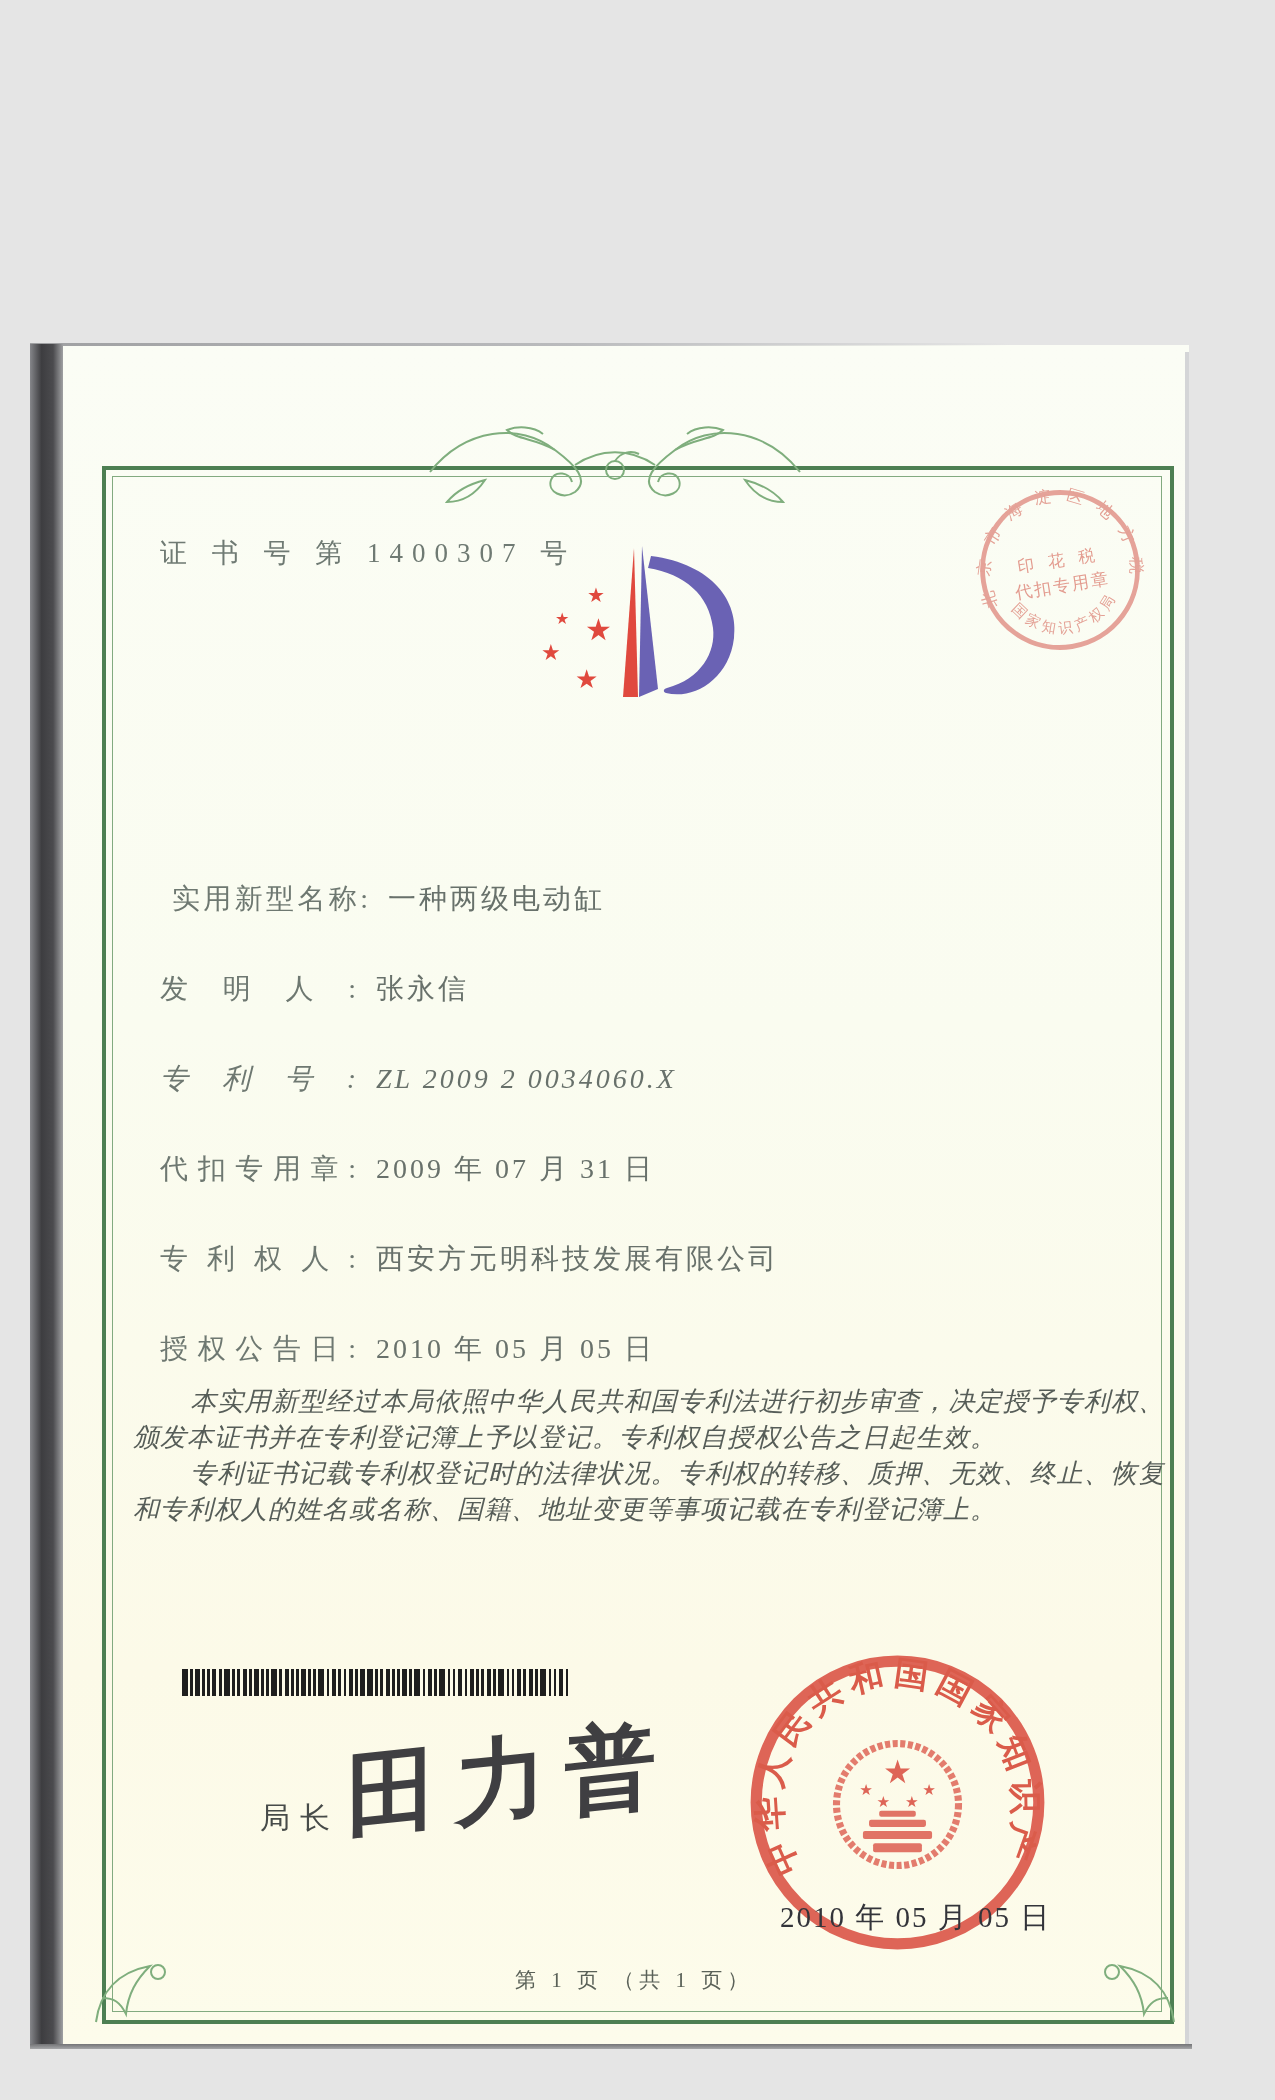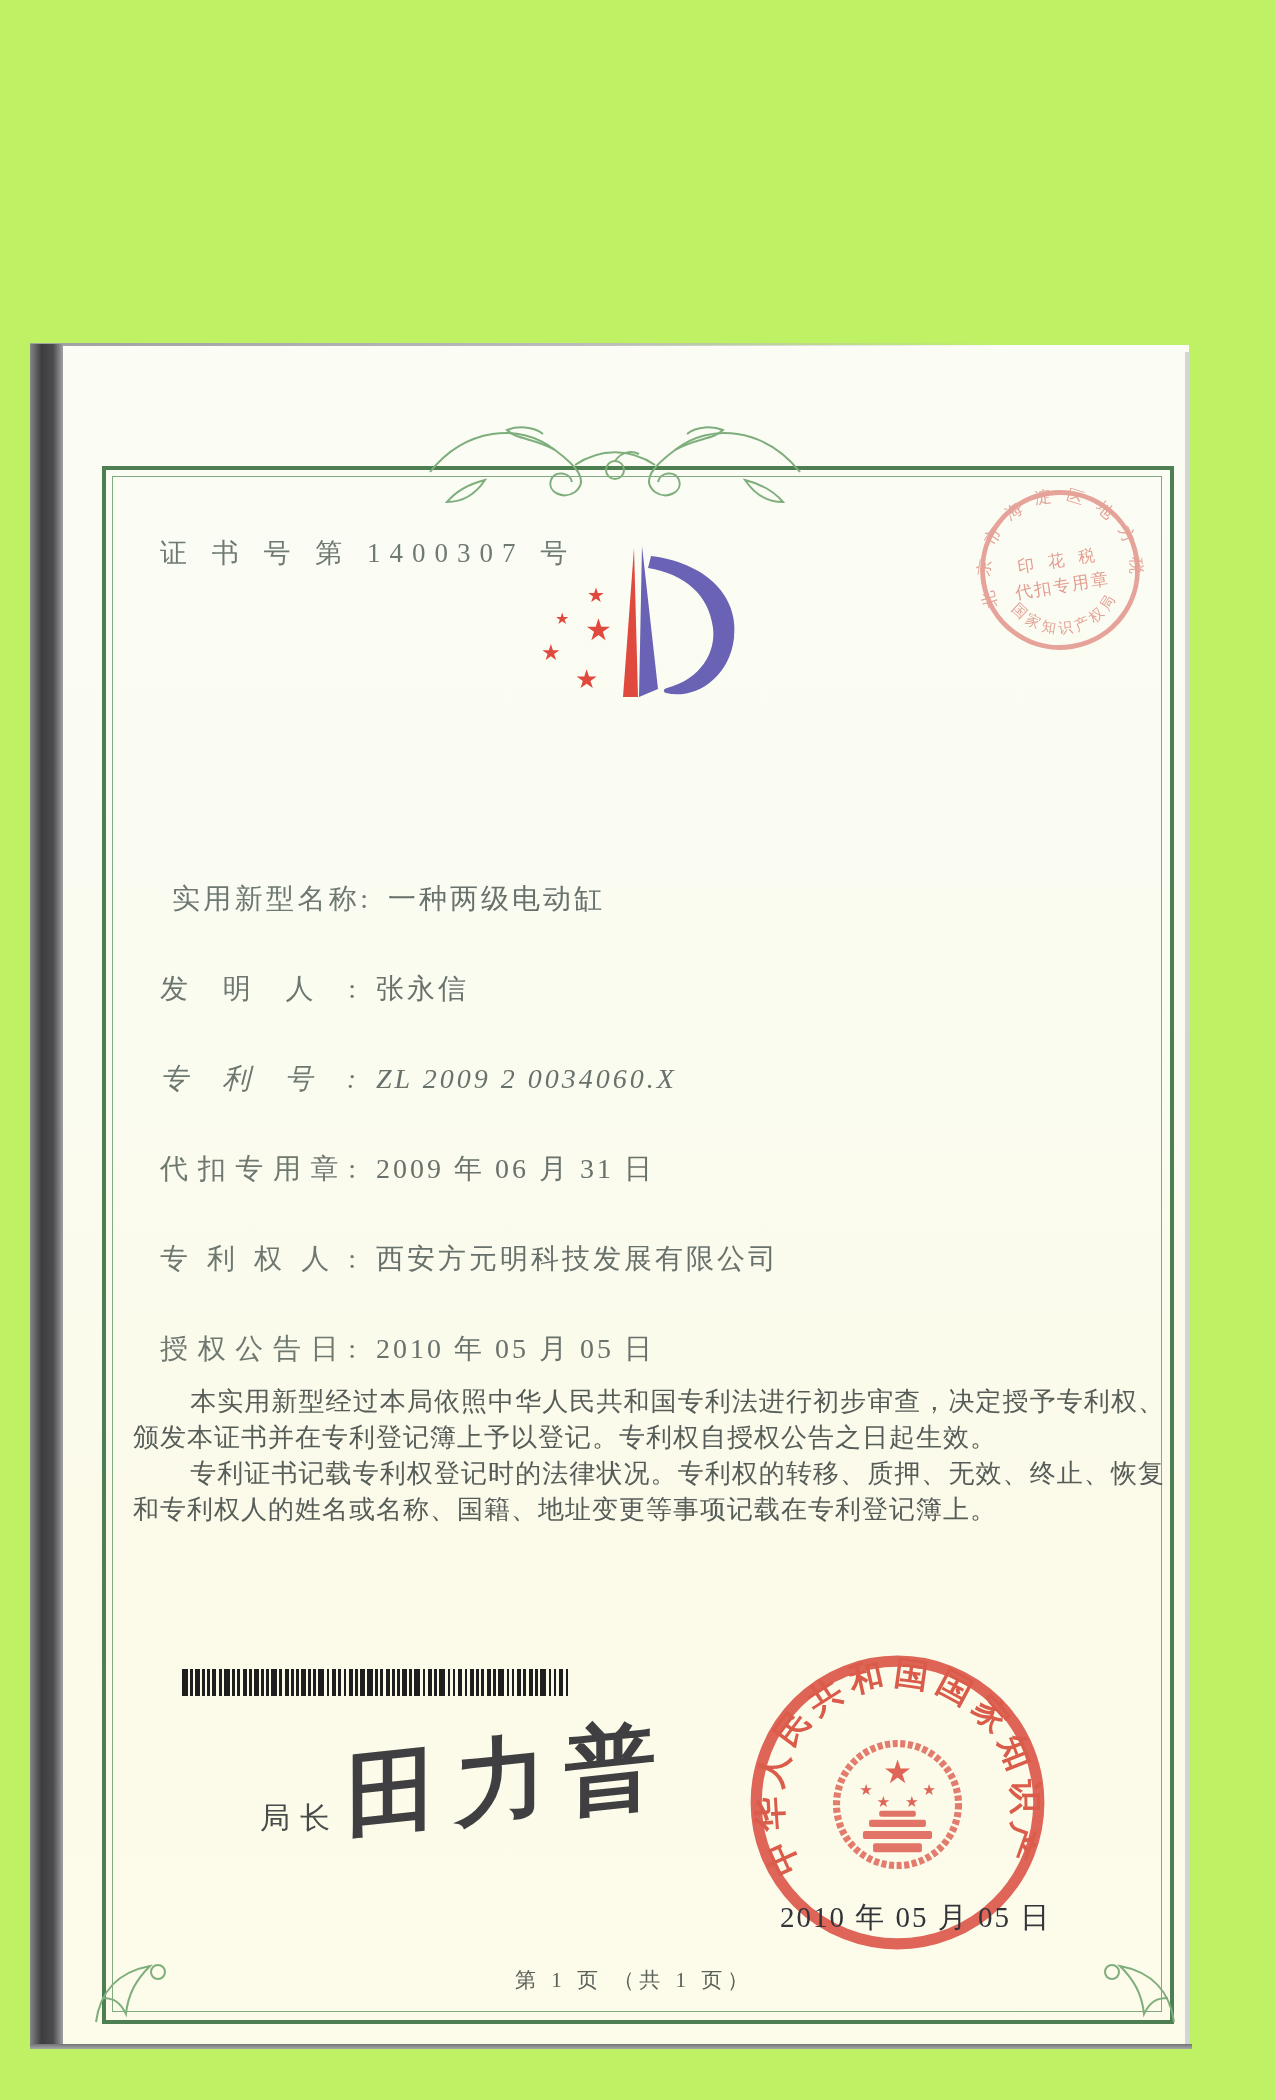--- a/index.html
+++ b/index.html
@@ -1,16 +1,16 @@
 <!DOCTYPE html>
 <html><head>
 <meta charset="utf-8">
 <style>
   html,body{margin:0;padding:0;background:#ffffff;}
-  #canvas{position:relative;width:1275px;height:2100px;background:#bef264;overflow:hidden;
+  #canvas{position:relative;width:1275px;height:2100px;background:#e5e5e5;overflow:hidden;
           font-family:"Liberation Serif","DejaVu Serif",serif;}
   .abs{position:absolute;}
 
   
   #paper{left:30px;top:345px;width:1159px;height:1700px;
          background:linear-gradient(180deg,#fbfdf5 0%,#fafcf0 40%,#fcfae8 78%,#fdfceb 100%);}
   #scan-left-band{left:30px;top:344px;width:33px;height:1703px;
          background:linear-gradient(to right,#85868a,#3d3d40 35%,#4b4b4e 70%,#a0a1a3);}
   #scan-top-line{left:30px;top:343px;width:980px;height:3px;
          background:linear-gradient(to right,#9fa0a2,#babbbd 55%,rgba(255,255,255,0));}
@@ -30,21 +30,21 @@
          color:#3b403e;letter-spacing:14px;text-indent:14px;}
 
   
   .field{left:160px;width:1000px;height:44px;font-size:28px;color:#6e7871;white-space:nowrap;}
   .field .flabel{display:inline-block;width:196px;text-align:justify;text-align-last:justify;}
   .field .fvalue{margin-left:20px;letter-spacing:3px;color:#68716b;}
 
   
   #body-text{left:133px;top:1384px;width:1032px;font-size:26px;line-height:36px;
              color:#565d58;text-align:justify;letter-spacing:1px;}
-  #body-text p{margin:0;text-indent:2.2em;}
+  #body-text p{margin:0;text-indent:2.2em;font-style:italic;}
 
   
   #barcode{left:182px;top:1669px;width:422px;height:27px;display:flex;gap:2.5px;overflow:hidden;}
   #barcode span{display:block;height:100%;background:#1e1e1e;flex:0 0 auto;}
 
   
   #signer-title{left:260px;top:1798px;font-size:30px;color:#474b49;letter-spacing:10px;}
   #signature{left:345px;top:1718px;font-size:92px;color:#26262b;font-weight:700;
              letter-spacing:18px;transform:rotate(-6deg) skewX(-6deg);opacity:.88;}
 
@@ -115,21 +115,21 @@
   <div class="abs field" style="top:880px;margin-left:12px;">
     <span class="flabel">实用新型名称:</span><span class="fvalue">一种两级电动缸</span>
   </div>
   <div class="abs field" style="top:970px;">
     <span class="flabel">发明人:</span><span class="fvalue">张永信</span>
   </div>
   <div class="abs field" style="top:1060px;font-style:italic;">
     <span class="flabel">专利号:</span><span class="fvalue">ZL 2009 2 0034060.X</span>
   </div>
   <div class="abs field" style="top:1150px;">
-    <span class="flabel">代扣专用章:</span><span class="fvalue">2009 年 06 月 31 日</span>
+    <span class="flabel">代扣专用章:</span><span class="fvalue">2009 年 07 月 31 日</span>
   </div>
   <div class="abs field" style="top:1240px;">
     <span class="flabel">专利权人:</span><span class="fvalue">西安方元明科技发展有限公司</span>
   </div>
   <div class="abs field" style="top:1330px;">
     <span class="flabel">授权公告日:</span><span class="fvalue">2010 年 05 月 05 日</span>
   </div>
 
   <div class="abs" id="body-text">
     <p>本实用新型经过本局依照中华人民共和国专利法进行初步审查，决定授予专利权、颁发本证书并在专利登记簿上予以登记。专利权自授权公告之日起生效。</p>

